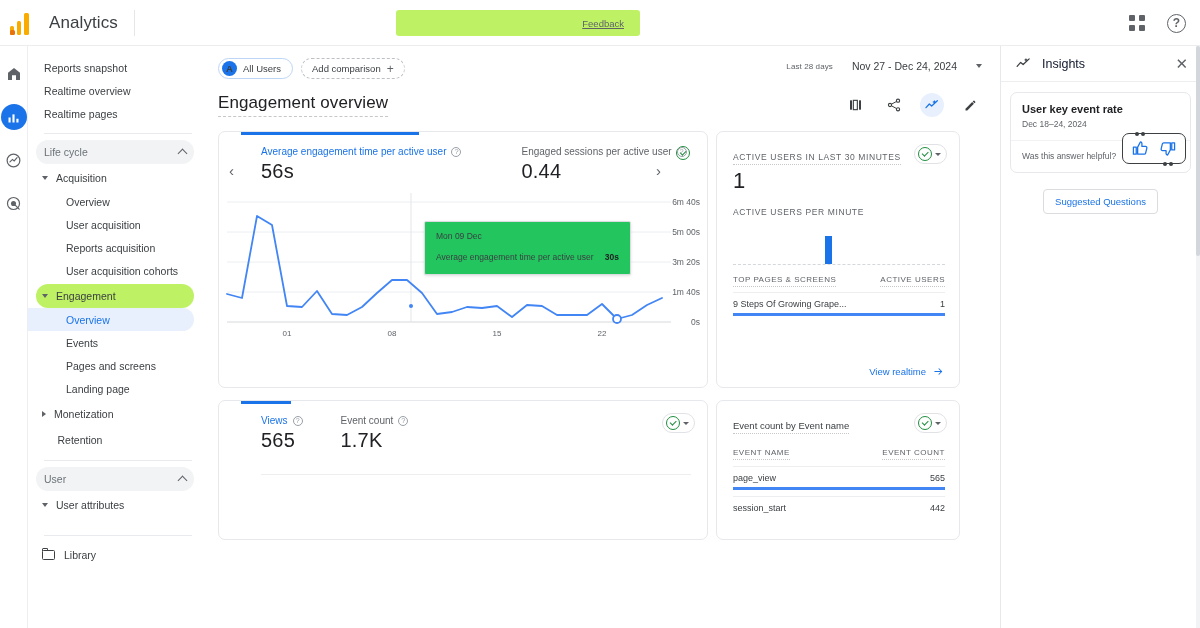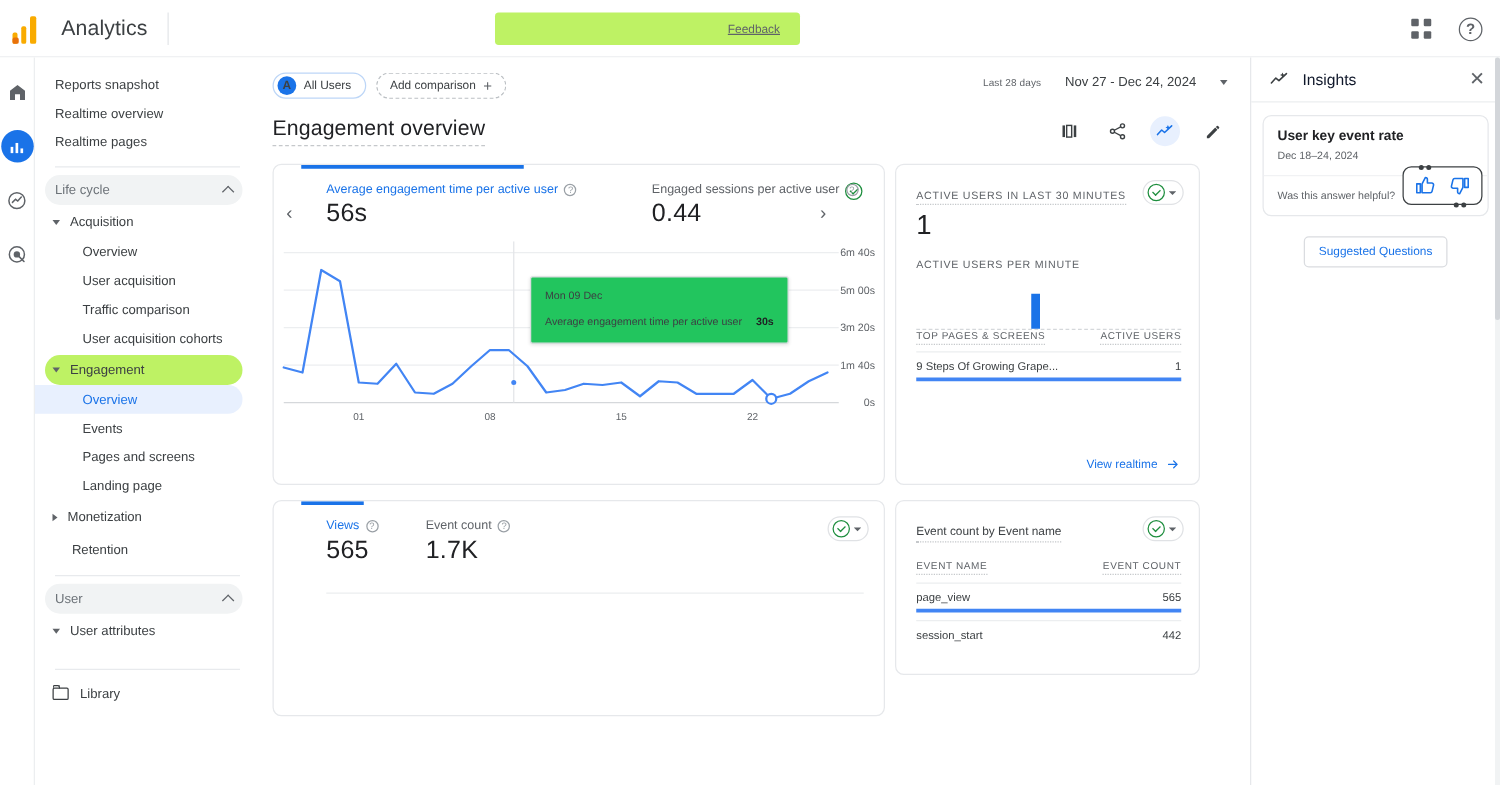--- a/index.html
+++ b/index.html
@@ -172,21 +172,21 @@
         justify-content: center; border-radius: 50%; cursor: pointer; }
   .ti.active { background: #e8f0fe; }
 
   .cards { padding: 14px 18px 0 18px; display: flex; gap: 8px; }
   .card {
     background: #fff; border: 1px solid #e6e8eb; border-radius: 7px;
     position: relative; overflow: hidden;
   }
   .card-a { width: 490px; height: 257px; }
   .card-b { width: 244px; height: 257px; }
-  .card-c { width: 490px; height: 173px; }
+  .card-c { width: 490px; height: 140px; }
   .card-d { width: 244px; height: 140px; }
   .card-accent {
     position: absolute; top: 0; left: 22px; width: 178px; height: 3px;
     background: #1a73e8;
   }
   .card-accent.short { width: 50px; }
 
   .metrics { display: flex; padding: 14px 0 0 42px; gap: 60px; position: relative; }
   .metric-label {
     font-size: 10px; color: #5f6368; display: flex; align-items: center; gap: 5px;
@@ -257,21 +257,21 @@
   }
   .rt-spark {
     margin-top: 8px; height: 40px; position: relative;
     border-bottom: 1px dashed #d5d8db;
   }
   .rt-spark i {
     position: absolute; bottom: 0; left: 92px; width: 7px; height: 28px;
     background: #1a73e8; display: block;
   }
   .rt-tbl-h {
-    display: flex; justify-content: space-between; margin-top: 0;
+    display: flex; justify-content: space-between; margin-top: 10px;
   }
   .rt-tbl-h span {
     font-size: 8px; color: #5f6368; letter-spacing: .5px;
     border-bottom: 1px dotted #c5c8cb; padding-bottom: 2px;
   }
   .rt-row {
     display: flex; justify-content: space-between; align-items: center;
     border-top: 1px solid #eceef0; margin-top: 5px; padding-top: 6px;
   }
   .rt-row span:first-child { font-size: 9px; color: #3c4043; }
@@ -442,21 +442,21 @@
       <span class="caret-d"></span>
       <span>Acquisition</span>
     </div>
     <div class="nav-child">
       <span>Overview</span>
     </div>
     <div class="nav-child">
       <span>User acquisition</span>
     </div>
     <div class="nav-child">
-      <span>Traffic comparison</span>
+      <span>Reports acquisition</span>
     </div>
     <div class="nav-child">
       <span>User acquisition cohorts</span>
     </div>
 
     <div class="nav-parent sel">
       <span class="caret-d"></span>
       <span>Engagement</span>
     </div>
     <div class="nav-child active">

